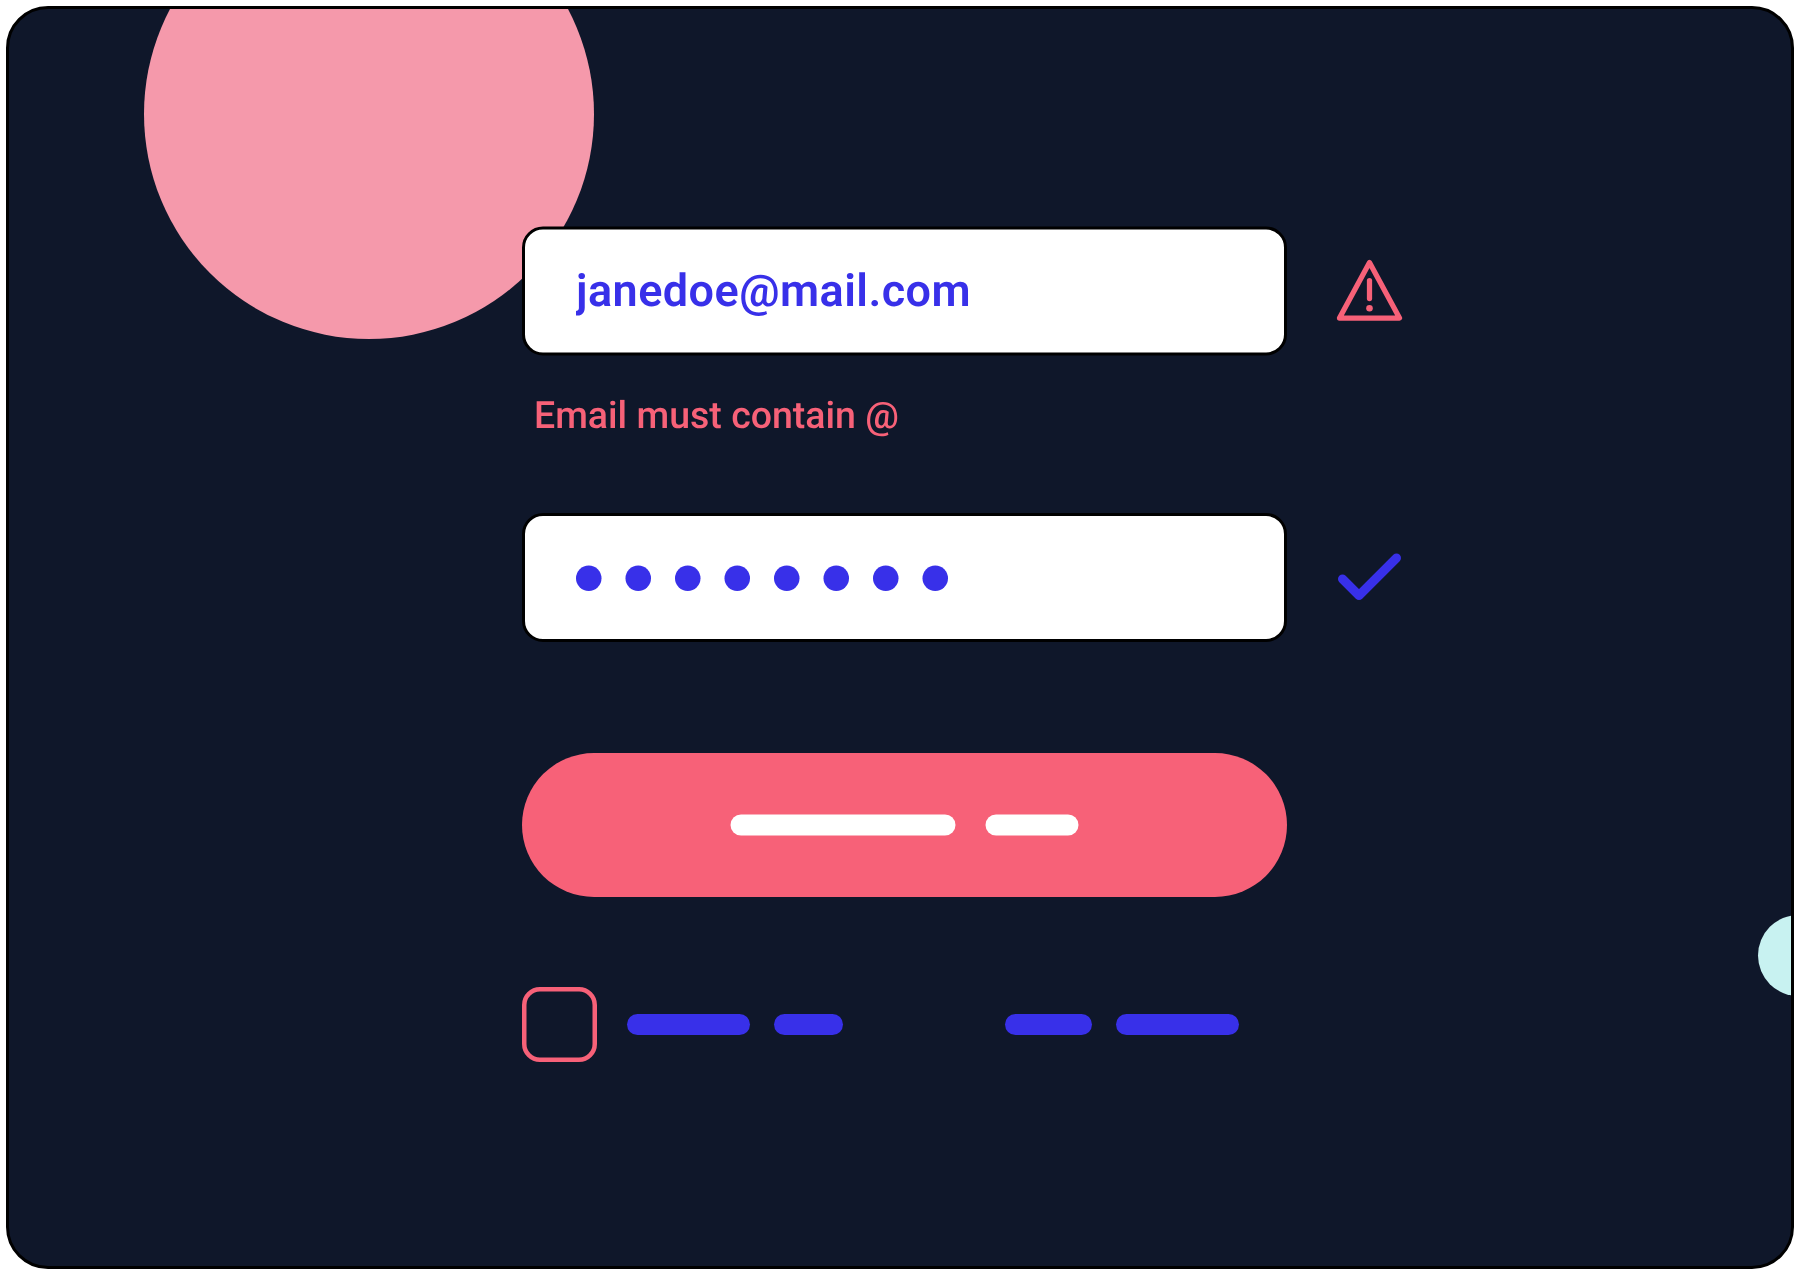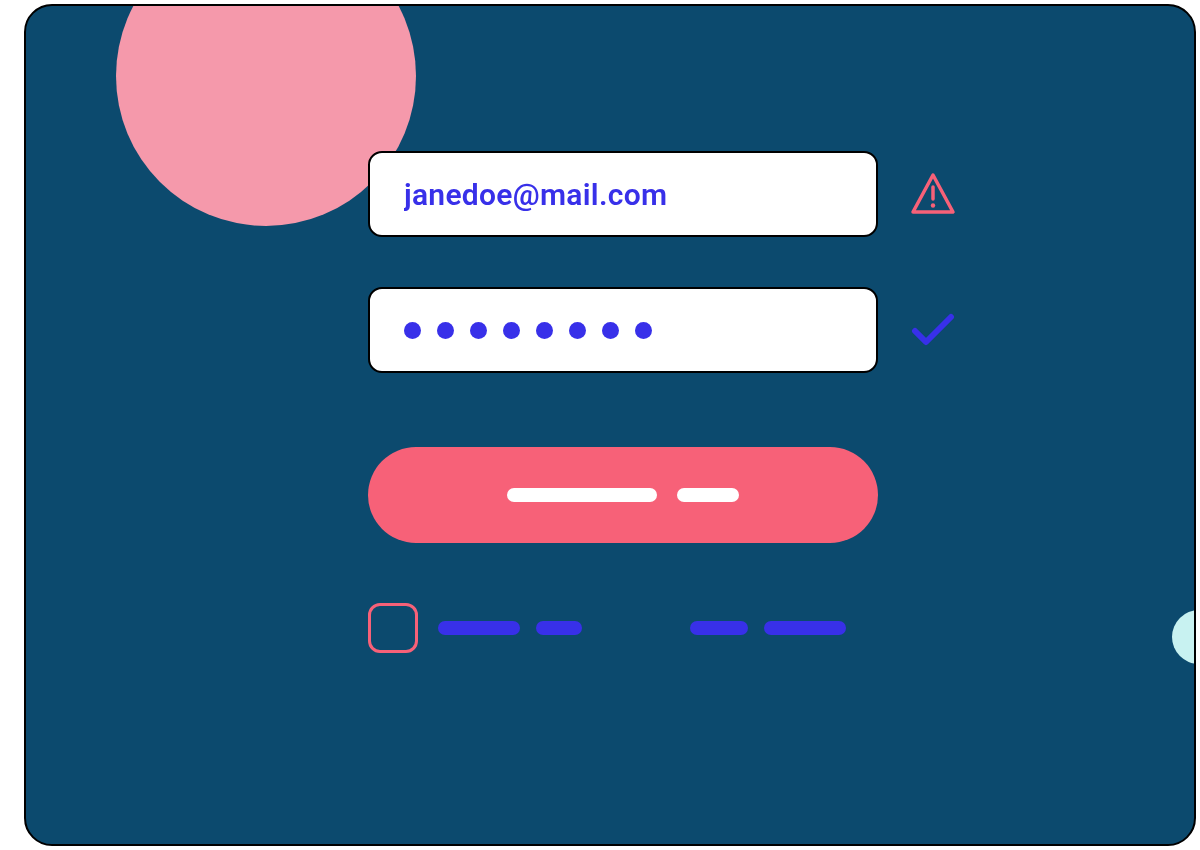--- a/index.html
+++ b/index.html
@@ -9,25 +9,24 @@
       font-family: -apple-system, BlinkMacSystemFont, "Segoe UI", Roboto, sans-serif;
       overflow: hidden;
       position: relative;
     }
     .card {
       position: absolute;
       top: 4px;
       left: 4px;
       right: 4px;
       bottom: 4px;
-      background: #0c4a6e;
+      background: #0f172a;
       border: 2.5px solid #000;
       border-radius: 28px;
       overflow: hidden;
-      margin-left: 20px;
     }
     .bg-circle-pink {
       position: absolute;
       top: -80px;
       left: 90px;
       width: 300px;
       height: 300px;
       border-radius: 50%;
       background: #f599ab;
     }
@@ -153,20 +152,21 @@
       <input class="text-input" type="text" value="janedoe@mail.com" style="">
       <span class="status-icon">
         <svg width="46" height="44" viewBox="0 0 46 44" fill="none">
           <path d="M23 3 L43 40 L3 40 Z" stroke="#f76178" stroke-width="3.5" stroke-linejoin="round" fill="none"></path>
           <line x1="23" y1="15" x2="23" y2="27" stroke="#f76178" stroke-width="3.5" stroke-linecap="round"></line>
           <circle cx="23" cy="33.5" r="2.2" fill="#f76178"></circle>
         </svg>
       </span>
     </div>
 
+    <div class="error-text">Email must contain @</div>
 
     <div class="gap1"></div>
 
     <div class="field-row">
       <div class="dots-wrap">
         <span class="dot"></span>
         <span class="dot"></span>
         <span class="dot"></span>
         <span class="dot"></span>
         <span class="dot"></span>

